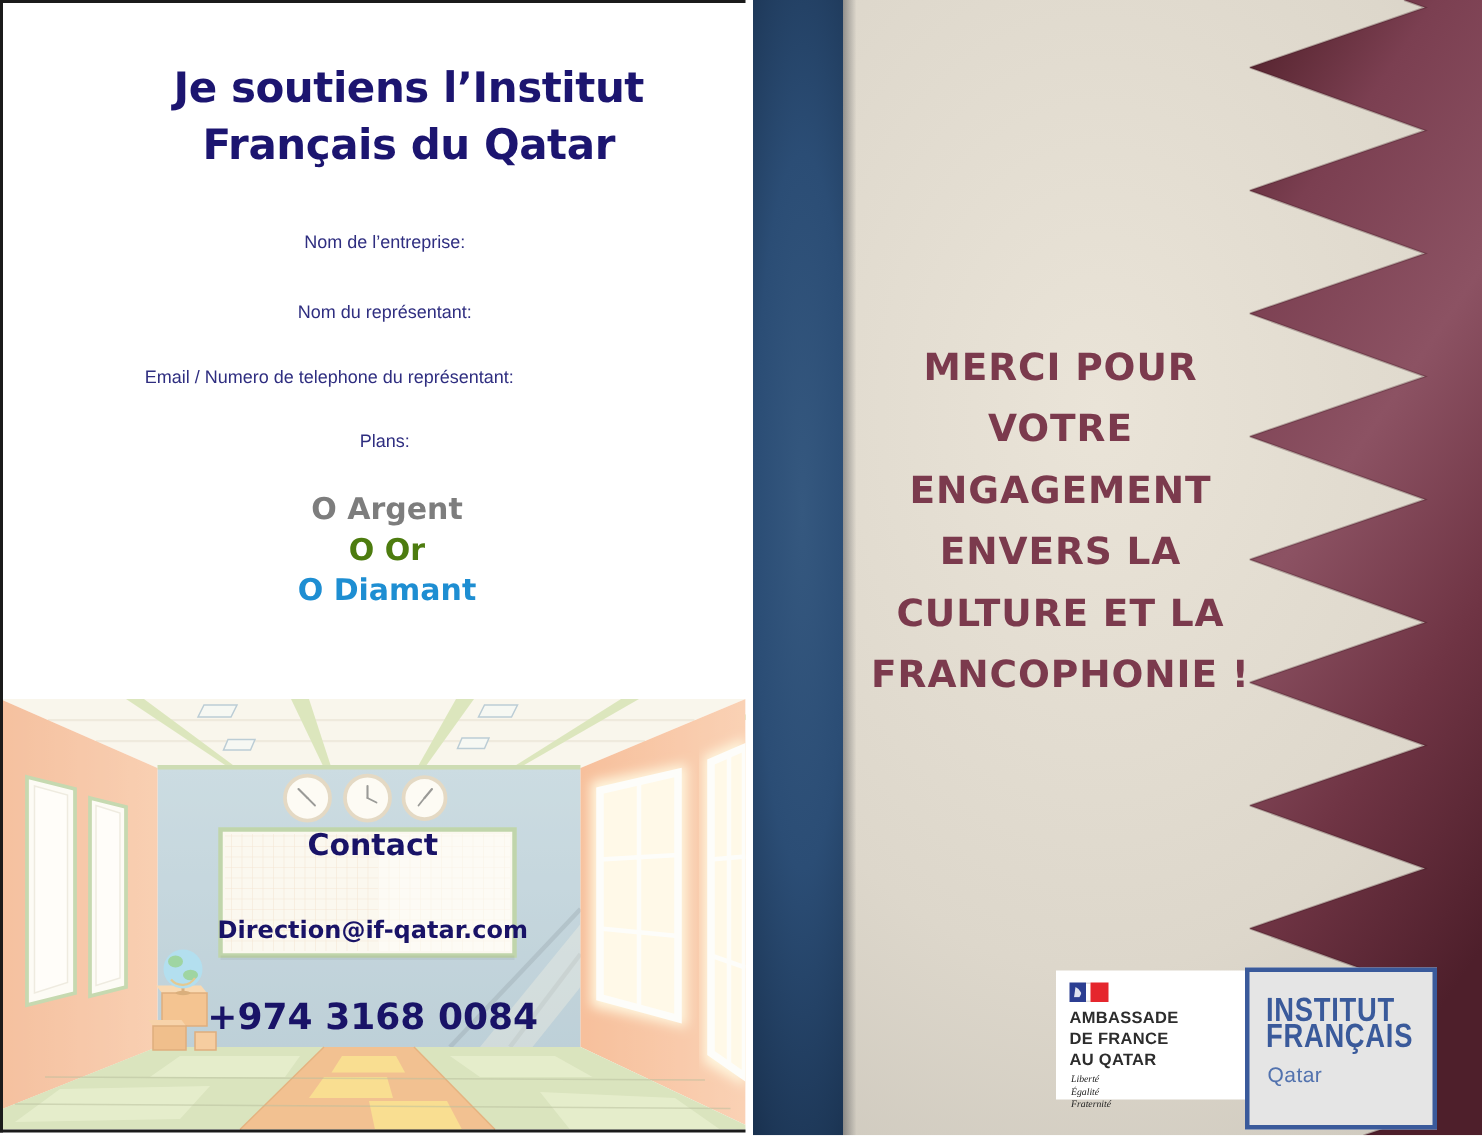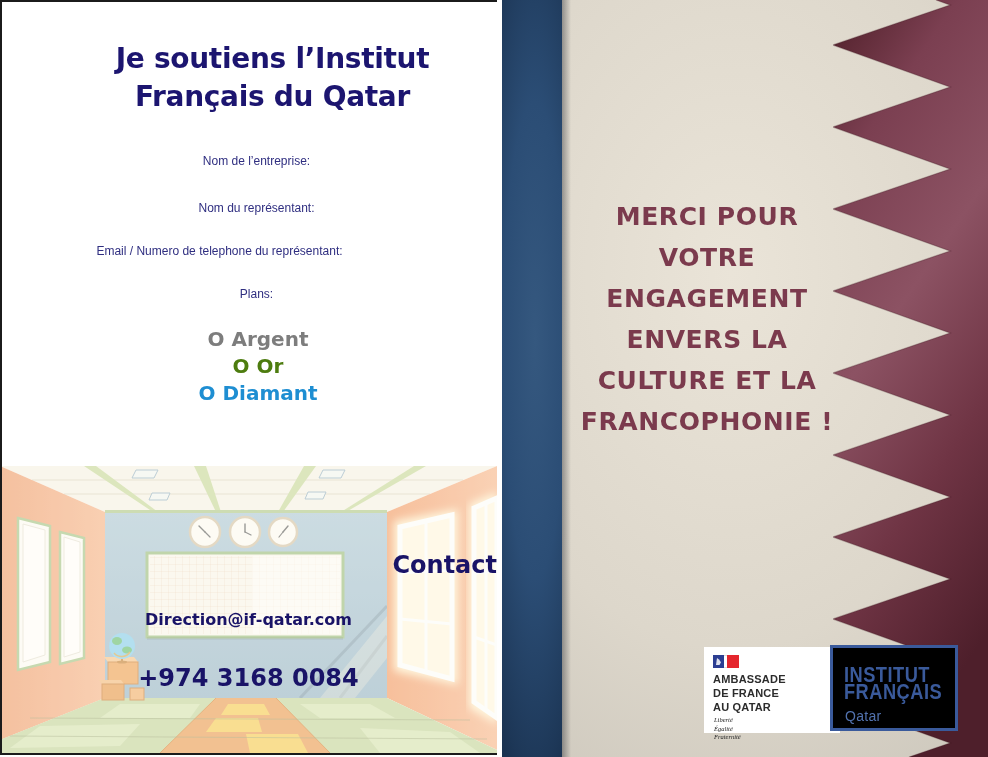--- a/index.html
+++ b/index.html
@@ -21,54 +21,54 @@
   .f2 { left:8px;  top:201px; }
   .f3 { left:-29px; top:244px; }
   .f4 { left:8px;  top:287px; }
   .plan { position:absolute; left:20px; width:476px; text-align:center;
           font-family:"DejaVu Sans", sans-serif; font-weight:bold; font-size:20px; }
   .p1 { top:327px; } .p2 { top:354px; } .p3 { top:381px; }
 
   .classroom { position:absolute; left:0; top:466px; width:497px; height:287px; }
   .overlay-text { position:absolute; left:0; width:497px; text-align:center;
                   font-family:"DejaVu Sans", sans-serif; font-weight:bold; color:#191367; }
-  .ot-contact { top:551px; font-size:24px;text-align:right; }
+  .ot-contact { top:551px; font-size:20px; }
   .ot-email   { top:610px; font-size:16px; }
   .ot-phone   { top:664px; font-size:24px; }
 
   
   .page-right { position:absolute; left:502px; top:0; width:486px; height:757px; overflow:hidden; }
   .navy-stripe { position:absolute; left:0; top:0; width:60px; height:757px;
      background:radial-gradient(120% 70% at 55% 45%, #35587f 0%, #2b4d75 45%, #1d3757 82%, #142a45 100%); }
   .paper { position:absolute; left:60px; top:0; width:426px; height:757px;
      background:radial-gradient(140% 110% at 40% 36%, #eae4d8 0%, #ddd7cb 45%, #c9c4b9 78%, #a9a59b 100%); }
   .seam { position:absolute; left:60px; top:0; width:9px; height:757px;
      background:linear-gradient(90deg, rgba(20,25,35,0.38), rgba(20,25,35,0)); }
   .flag-maroon { position:absolute; left:331px; top:0; width:155px; height:757px; }
 
-  .merci { position:absolute; left:60px; top:196px; width:290px; text-align:center;
+  .merci { position:absolute; left:60px; top:224px; width:290px; text-align:center;
            font-family:"DejaVu Sans", sans-serif; font-weight:bold; font-size:25px; line-height:41px;
            letter-spacing:0.6px; color:#7b3a4d; }
 
   
   .logo-embassy { position:absolute; left:202px; top:647px; width:136px; height:86px; background:#ffffff; }
   .fr-flag { position:absolute; left:9px; top:8px; width:26px; height:13px; display:flex; }
   .fr-b { width:11px; background:linear-gradient(135deg,#2c3e92 60%, #2c3e92 60%), #2c3e92;
           background:#2c3e92; position:relative; }
   .fr-b::after { content:""; position:absolute; left:3px; top:3px; width:5px; height:7px;
           background:rgba(255,255,255,0.85); clip-path:polygon(0 100%,20% 0,60% 20%,100% 60%,70% 100%); }
   .fr-w { width:3px; background:#ffffff; border-top:1px solid #ddd; border-bottom:1px solid #ddd; }
   .fr-r { width:12px; background:#e5262d; }
   .emb-name { position:absolute; left:9px; top:25px; font-size:11px; font-weight:bold; line-height:14px;
               color:#2c2c2c; letter-spacing:0.2px; }
   .emb-motto { position:absolute; left:10px; top:69px; font-family:"Liberation Serif", serif;
                font-style:italic; font-size:6.5px; line-height:8.5px; color:#222222; }
 
   
-  .logo-if { position:absolute; left:328px; top:645px; width:128px; height:86px; background:#000000;
+  .logo-if { position:absolute; left:328px; top:645px; width:128px; height:108px; background:#e5e5e5;
              border:3px solid #3a5a9b; }
   .if-word { position:absolute; left:11px; font-family:"Liberation Sans", sans-serif; font-weight:bold;
              font-size:19px; color:#3a5a9b; letter-spacing:0.5px; transform:scale(0.96,1.18);
              transform-origin:left top; white-space:nowrap; }
   .if-w1 { top:14px; } .if-w2 { top:31px; }
   .if-sub { position:absolute; left:12px; top:60px; font-size:14px; color:#5272ae; letter-spacing:0.3px; }
 </style>
 </head>
 <body>
 

